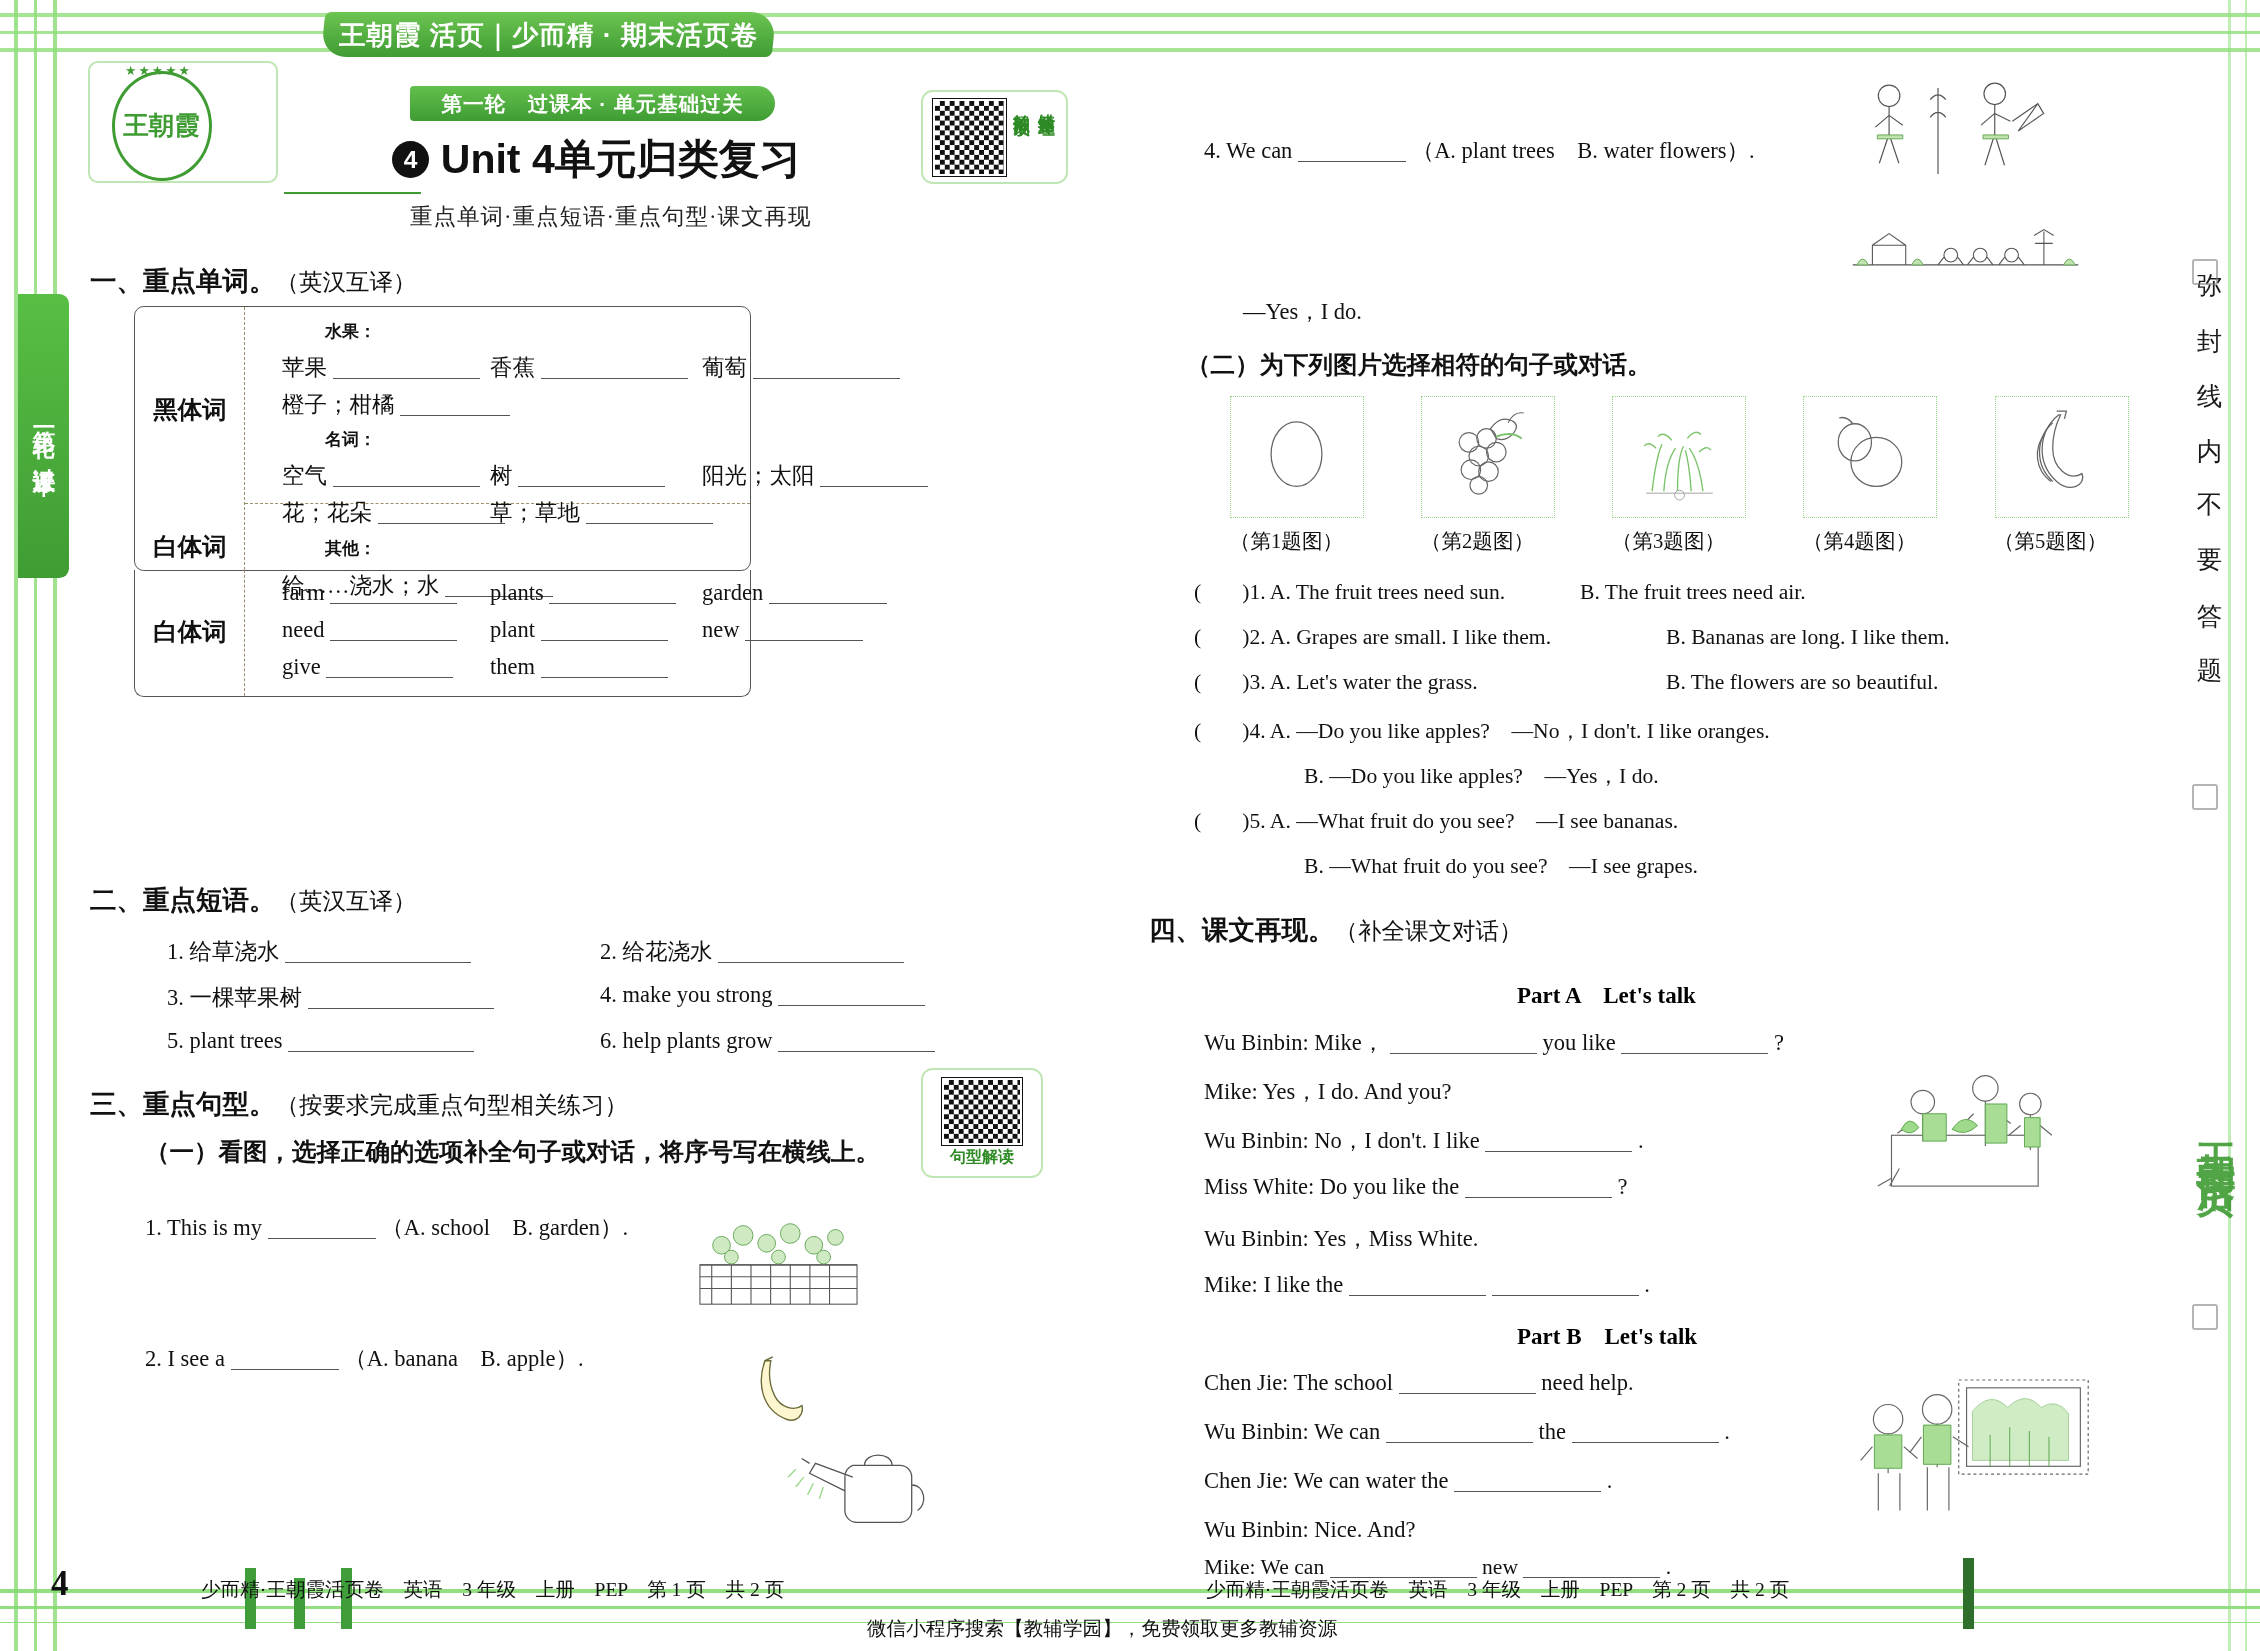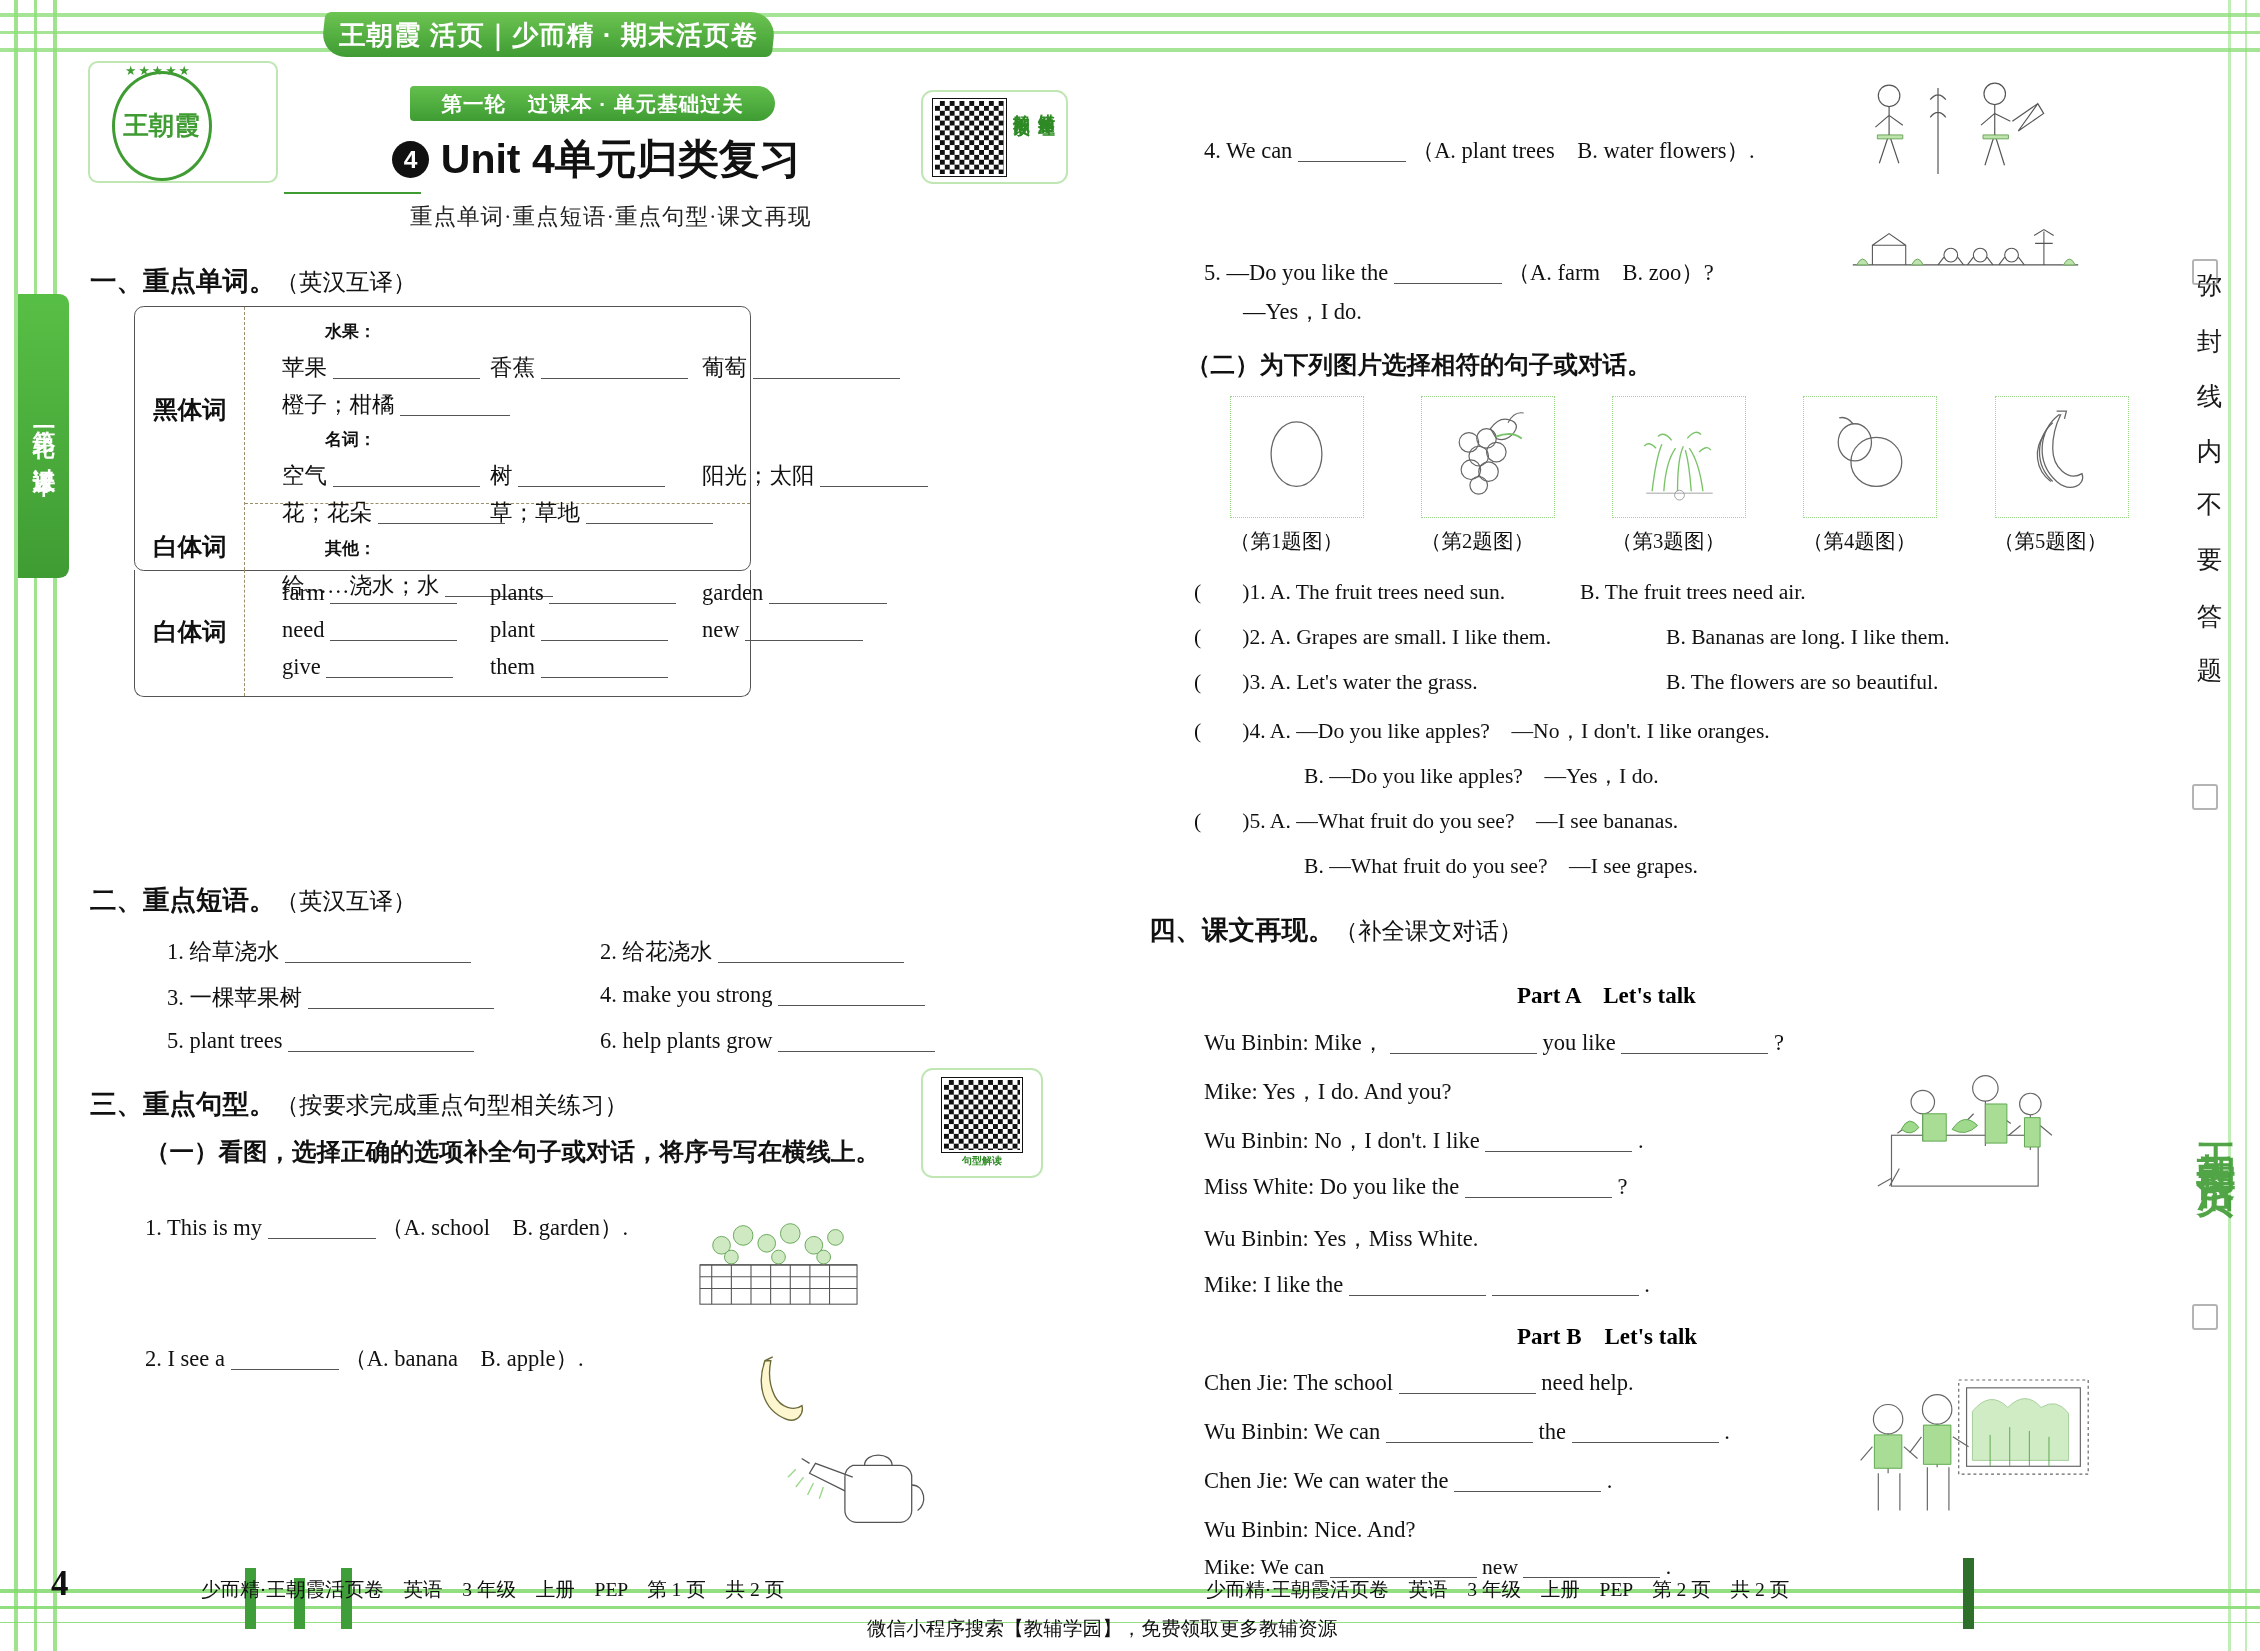--- a/index.html
+++ b/index.html
@@ -376,21 +376,21 @@
     <span>help plants grow</span>
     <span class="blank" style="width:157px;"></span>
   </div>
 
   <div class="sec-h" style="position:absolute;left:90px;top:1086px;">
     <span>三、重点句型。</span><span class="paren">（按要求完成重点句型相关练习）</span>
   </div>
 
   <div class="qr-box" style="left:921px;top:1068px;width:122px;height:110px;flex-direction:column;gap:2px;box-sizing:border-box;">
     <div class="qr-img" style="width:76px;height:76px;"></div>
-    <div style="font-size:10px;color:#2e8a25;font-weight:bold;font-family:'Liberation Sans',sans-serif;">句型解读</div>
+    <div style="font-size:16px;color:#2e8a25;font-weight:bold;font-family:'Liberation Sans',sans-serif;">句型解读</div>
   </div>
 
   <div class="sub-h" style="position:absolute;left:145px;top:1135px;">（一）看图，选择正确的选项补全句子或对话，将序号写在横线上。</div>
 
   <div class="sent" style="left:145px;top:1212px;">
     <span>1.</span>
     <span>This is my</span>
     <span class="blank" style="width:108px;"></span>
     <span>（A. school　B. garden）.</span>
   </div>
@@ -446,26 +446,20 @@
     </svg>
   </div>
 
   <div class="sent" style="left:1204px;top:135px;">
     <span>4.</span>
     <span>We can</span>
     <span class="blank" style="width:108px;"></span>
     <span>（A. plant trees　B. water flowers）.</span>
   </div>
 
-  <div class="sent" style="left:1204px;top:257px;">
-    <span>5.</span>
-    <span>—Do you like the</span>
-    <span class="blank" style="width:108px;"></span>
-    <span>（A. farm　B. zoo）?</span>
-  </div>
   <div class="sent" style="left:1243px;top:296px;">—Yes，I do.</div>
 
   <div class="art" style="left:1848px;top:78px;">
     <svg width="225" height="108" viewBox="0 0 230 110">
       <g fill="none" stroke="#555" stroke-width="1.2">
         <circle cx="42" cy="18" r="11"></circle>
           <path d="M42 29 v28 M42 38 l-14 12 M42 38 l14 10 M42 57 l-10 30 M42 57 l10 30"></path>
         <circle cx="150" cy="16" r="11"></circle>
           <path d="M150 27 v30 M150 36 l-14 12 M150 36 l16 8 M150 57 l-10 32 M150 57 l10 32"></path>
         <path d="M92 10 v88 M84 22 q8 -10 16 0 M84 40 q8 -10 16 0"></path>

